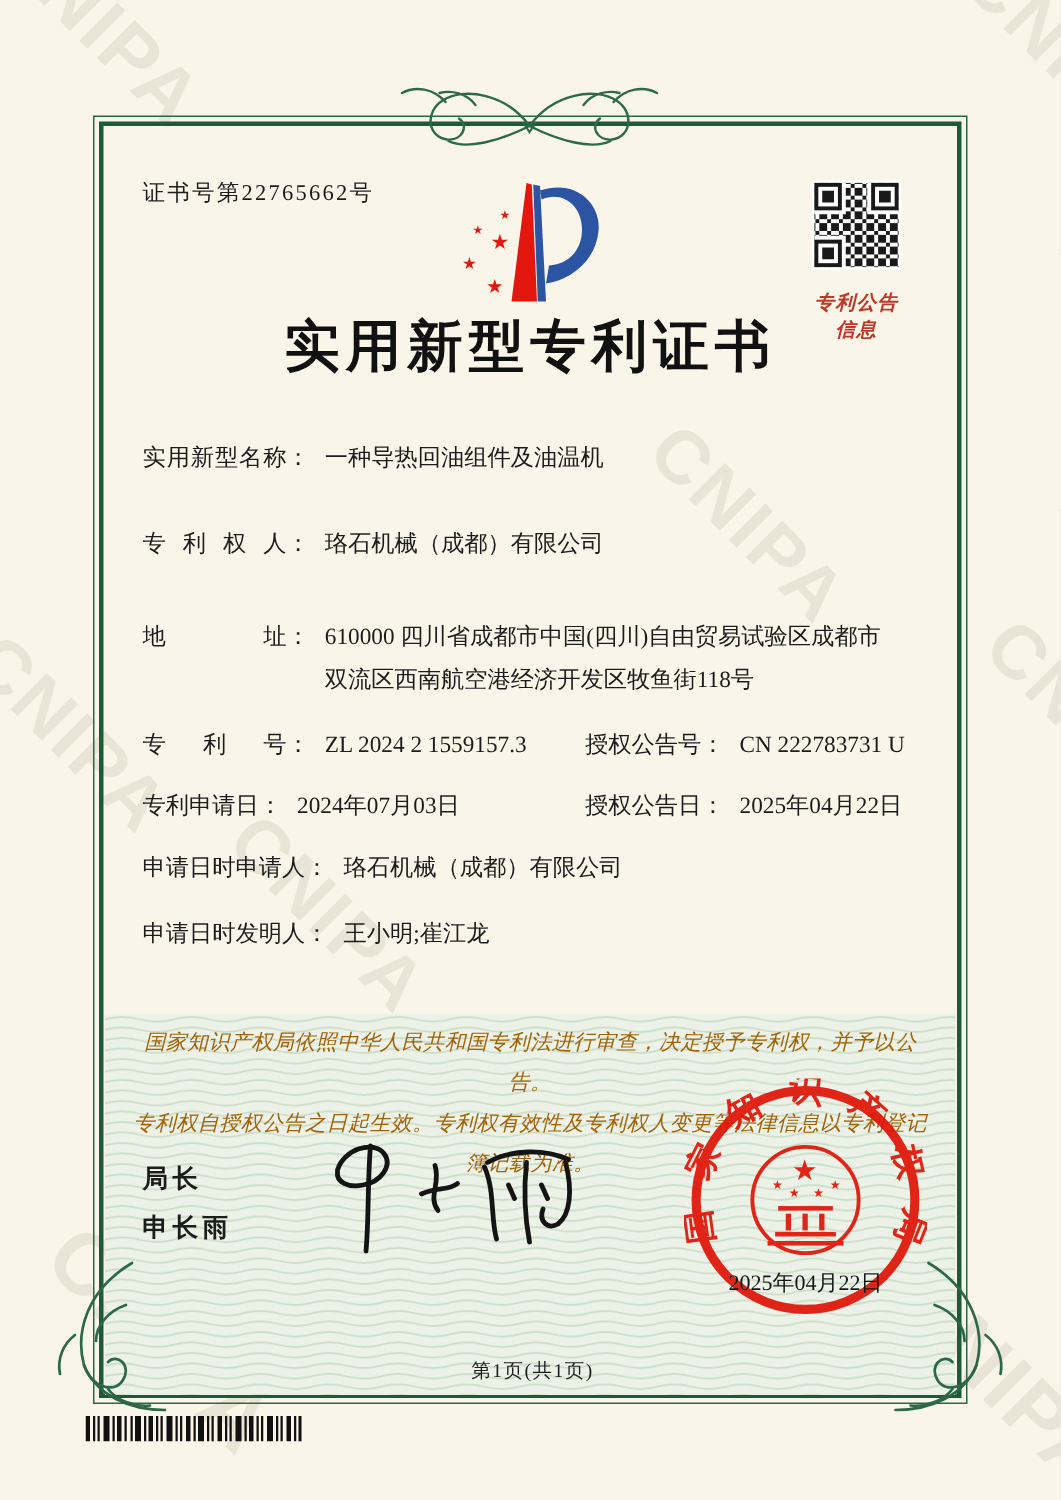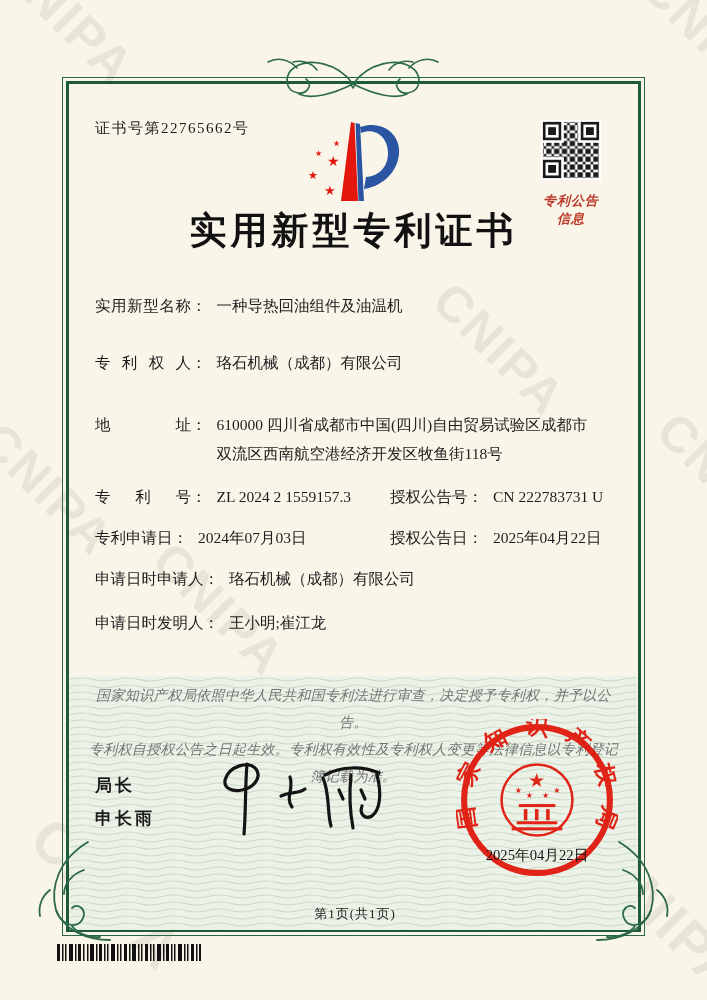--- a/index.html
+++ b/index.html
@@ -42,21 +42,21 @@
   .lbl-n{display:inline;}
   .colon{display:inline-block;vertical-align:top;}
   .val{display:inline-block;margin-left:10px;vertical-align:top;}
   .val-wrap{width:382px;}
   .two-col{width:540px;display:flex;}
   .col-l{width:295px;}
   .col-r{flex:1;}
   
   .declaration{
     position:absolute;left:85px;top:682px;width:537px;text-align:center;z-index:4;
-    font-size:14px;line-height:27px;font-style:italic;color:#737373;letter-spacing:0.3px;
+    font-size:14px;line-height:27px;font-style:italic;color:#a16207;letter-spacing:0.3px;
   }
   
   .sig-title{position:absolute;left:95px;top:774px;font-size:17px;font-weight:600;
     font-family:"Liberation Sans","DejaVu Sans",sans-serif;letter-spacing:3px;z-index:4;}
   .sig-name{position:absolute;left:95px;top:807px;font-size:17px;font-weight:600;
     font-family:"Liberation Sans","DejaVu Sans",sans-serif;letter-spacing:3px;z-index:4;}
   .sig-hand{position:absolute;left:195px;top:746px;z-index:4;}
   .seal{position:absolute;left:456px;top:719px;z-index:5;}
   
   .page-no{position:absolute;left:62px;top:905px;width:586px;text-align:center;

